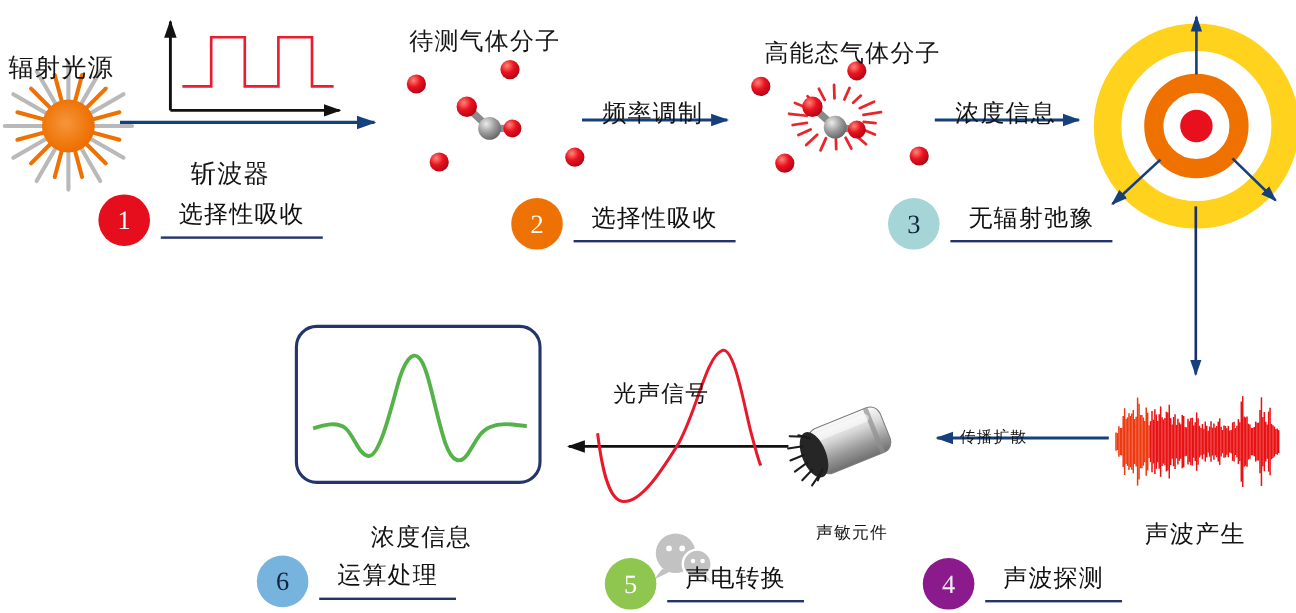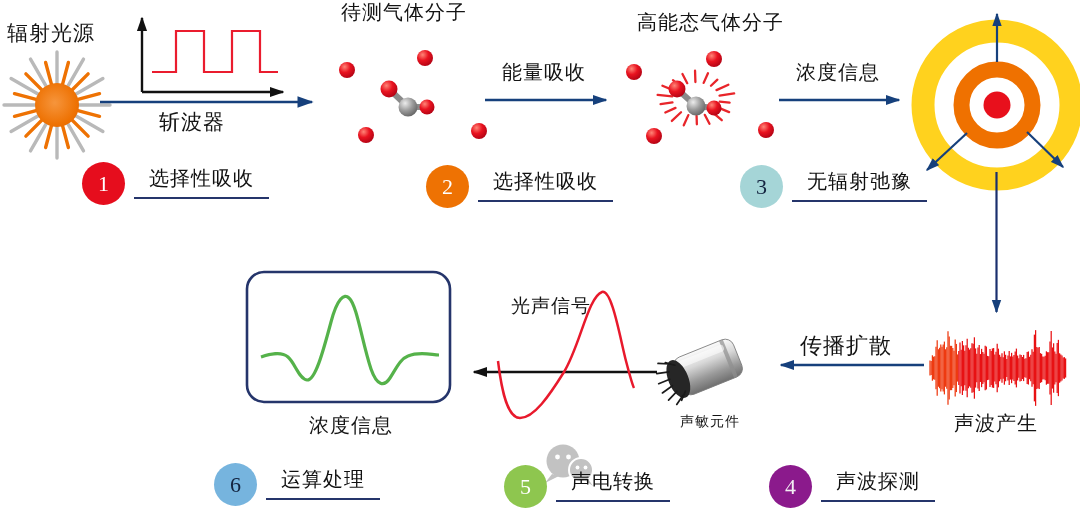--- a/index.html
+++ b/index.html
@@ -3,21 +3,21 @@
 <meta charset="utf-8">
 <style>
   html,body{margin:0;padding:0;background:#ffffff;}
   .canvas{
     position:relative;width:1080px;height:511px;background:#ffffff;overflow:hidden;
     font-family:"Liberation Serif","DejaVu Serif",serif;color:#111;
   }
   .layer{position:absolute;left:0;top:0;z-index:1;}
   .label{
     position:absolute;z-index:3;white-space:nowrap;color:#141414;
-    font-family:"Liberation Serif","DejaVu Serif",serif;letter-spacing:1px;line-height:1.1;
+    font-family:"Liberation Serif","DejaVu Serif",serif;letter-spacing:1px;line-height:1.1;margin-top:23px;
   }
   .step{position:absolute;z-index:5;display:flex;align-items:center;}
   .badge{
     width:43px;height:43px;border-radius:50%;flex:0 0 auto;
     display:flex;align-items:center;justify-content:center;
     font-size:22px;font-family:"Liberation Serif","DejaVu Serif",serif;
   }
   .step-label{
     margin-left:9px;padding:0 15px 5px 15px;font-size:20px;letter-spacing:1px;
     border-bottom:2.5px solid #25356b;transform:translateY(-2px);white-space:nowrap;
@@ -318,25 +318,25 @@
       <circle cx="557.5" cy="457" r="2.4" fill="#ffffff"></circle>
       <circle cx="568.5" cy="457" r="2.4" fill="#ffffff"></circle>
       <circle cx="577.5" cy="467.5" r="1.9" fill="#ffffff"></circle>
       <circle cx="585.5" cy="467.5" r="1.9" fill="#ffffff"></circle>
     </g>
   </svg>
 
   <div class="label" style="left:7px;top:22px;font-size:21px;">辐射光源</div>
   <div class="label" style="left:159px;top:111px;font-size:21px;">斩波器</div>
   <div class="label" style="left:341px;top:1px;font-size:20px;">待测气体分子</div>
-  <div class="label" style="left:502px;top:61px;font-size:20px;">能量吸收</div>
+  <div class="label" style="left:502px;top:61px;font-size:20px;">频率调制</div>
   <div class="label" style="left:637px;top:11px;font-size:20px;">高能态气体分子</div>
   <div class="label" style="left:796px;top:61px;font-size:20px;">浓度信息</div>
   <div class="label" style="left:954px;top:412px;font-size:20px;">声波产生</div>
-  <div class="label" style="left:800px;top:334px;font-size:22px;">传播扩散</div>
+  <div class="label" style="left:800px;top:334px;font-size:13px;">传播扩散</div>
   <div class="label" style="left:680px;top:414px;font-size:14px;">声敏元件</div>
   <div class="label" style="left:511px;top:296px;font-size:19px;">光声信号</div>
   <div class="label" style="left:309px;top:414px;font-size:20px;">浓度信息</div>
 
   <div class="step" style="left:82px;top:162px;">
     <div class="badge" style="background: rgb(230, 13, 29); color: rgb(255, 255, 255);">1</div>
     <div class="step-label">选择性吸收</div>
   </div>
   <div class="step" style="left:426px;top:165px;">
     <div class="badge" style="background: rgb(238, 114, 3); color: rgb(255, 255, 255);">2</div>

